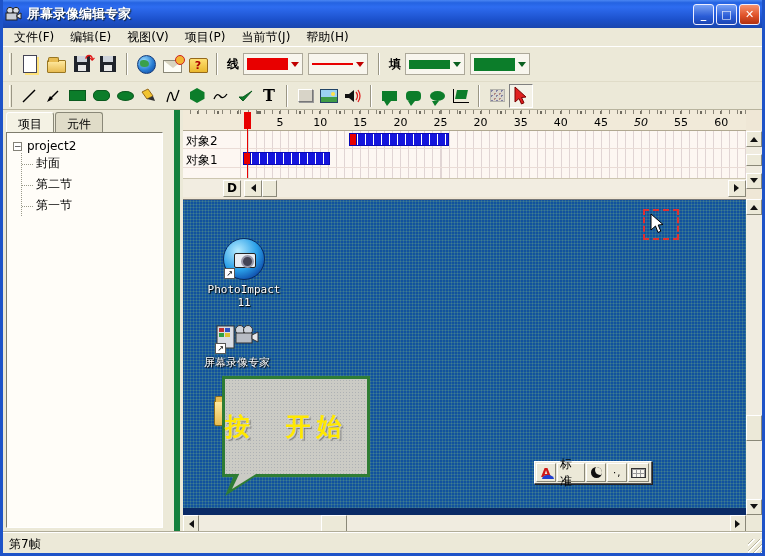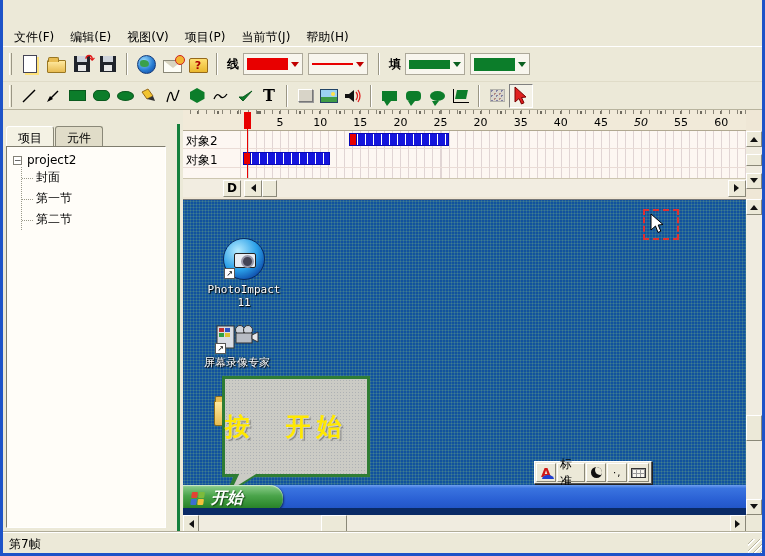--- a/index.html
+++ b/index.html
@@ -53,21 +53,21 @@
 .i-img{width:18px;height:14px;border:1px solid #246;background:linear-gradient(180deg,#9cd2f2 55%,#3f9c46 55%);position:relative}
 .i-img:after{content:"";position:absolute;right:2px;top:2px;width:4px;height:4px;border-radius:50%;background:#ffe24a}
 .callout-sh{width:15px;height:10px;background:#0c7d2a;position:relative}
 .callout-sh:after{content:"";position:absolute;left:2px;bottom:-5px;border-left:3px solid transparent;border-right:4px solid transparent;border-top:5px solid #0c7d2a}
 .callout-sh.r{border-radius:4px}
 .callout-sh.e{border-radius:50%}
 .i-frame{width:16px;height:14px;border-left:1px solid #000;border-bottom:1px solid #000;position:relative}
 .i-frame:after{content:"";position:absolute;left:2px;top:1px;width:11px;height:9px;background:#0c7d2a;transform:skewX(-12deg)}
 .i-grid{width:15px;height:13px;background:#cfcabc;border:1px solid #888;background-image:radial-gradient(#d22 1px,transparent 1px),radial-gradient(#22d 1px,transparent 1px);background-size:5px 5px,5px 5px;background-position:1px 1px,3px 3px}
 
-.leftpanel{position:absolute;top:124px;left:0;width:177px;bottom:21px;background:#ECE9D8;border-right:3px solid #15803d}
+.leftpanel{position:absolute;top:110px;left:0;width:177px;bottom:21px;background:#ECE9D8;border-right:6px solid #15803d}
 .tabs{display:flex;height:22px;padding:2px 0 0 3px}
 .tab{padding:3px 11px 2px;border:1px solid #8a8878;border-bottom:none;border-radius:3px 3px 0 0;margin-right:1px;background:#e0dcc8;position:relative}
 .tab.active{background:#f4f2e4;border-color:#fff #8a8878 transparent #fff;top:0;z-index:2;font-weight:normal}
 .treebox{position:absolute;left:3px;right:11px;top:22px;bottom:4px;background:#fffdf8;border:1px solid;border-color:#7f7d6e #fff #fff #7f7d6e;padding:6px 2px;overflow:hidden}
 .tree-root{display:flex;align-items:center;gap:5px;padding-left:4px}
 .expander{width:9px;height:9px;border:1px solid #848278;background:#fff;font-size:9px;line-height:7px;text-align:center;color:#333}
 .tree-children{margin-left:12px;border-left:1px dotted #9a9a8a}
 .tree-child{position:relative;padding:2px 0 2px 14px}
 .tree-child:before{content:"";position:absolute;left:0;top:50%;width:11px;border-top:1px dotted #9a9a8a}
 
@@ -138,20 +138,34 @@
 
 .statusbar{position:absolute;left:0;right:0;bottom:0;height:21px;background:#ECE9D8;border-top:1px solid #fff;box-shadow:0 -1px 0 #b0ac98;padding:3px 6px;position:absolute}
 .sizegrip{position:absolute;right:0;bottom:0;width:14px;height:14px;background:repeating-linear-gradient(135deg,transparent 0 3px,#b8b4a0 3px 4px,#fff 4px 5px)}
 .cursor-svg{position:absolute}
 </style>
 </head>
 <body>
 
 <div class="window">
 
+  <div class="titlebar">
+    <svg width="17" height="16">
+      <circle cx="5" cy="4.5" r="3.2" fill="#d8dce4" stroke="#222"></circle>
+      <circle cx="11" cy="4.5" r="3.2" fill="#d8dce4" stroke="#222"></circle>
+      <rect x="1" y="7" width="11" height="7" fill="#c8ccd4" stroke="#222"></rect>
+      <polygon points="12,9 16,7 16,13 12,11" fill="#e8e8e8" stroke="#222"></polygon>
+    </svg>
+    <span>屏幕录像编辑专家</span>
+    <div class="winbtns">
+      <div class="winbtn">_</div>
+      <div class="winbtn">□</div>
+      <div class="winbtn close">✕</div>
+    </div>
+  </div>
 
   <div class="menubar">
       <span class="menuitem">文件(F)</span>
       <span class="menuitem">编辑(E)</span>
       <span class="menuitem">视图(V)</span>
       <span class="menuitem">项目(P)</span>
       <span class="menuitem">当前节(J)</span>
       <span class="menuitem">帮助(H)</span>
     </div>
 
@@ -295,22 +309,22 @@
         <div class="tab active">项目</div>
         <div class="tab">元件</div>
       </div>
     <div class="treebox">
       <div class="tree-root">
         <span class="expander">−</span>
         <span>project2</span>
       </div>
       <div class="tree-children">
           <div class="tree-child">封面</div>
+          <div class="tree-child">第二节</div>
           <div class="tree-child">第一节</div>
-          <div class="tree-child">第二节</div>
         </div>
     </div>
   </div>
 
   <div class="rightarea">
 
     <div class="timeline">
       <div class="tl-ruler">
           <span class="tl-num" style="left: 97.1px;">5</span>
           <span class="tl-num" style="left: 137.2px;">10</span>
@@ -414,31 +428,20 @@
               <div class="moon"></div>
             </div>
           <div class="imebtn">
               <span style="font-size:10px;letter-spacing:1px">·,</span>
             </div>
           <div class="imebtn">
               <div class="kbd"></div>
             </div>
         </div>
 
-        <div class="taskbar" style="top:285px">
-          <div class="startbtn">
-            <div class="winflag">
-              <i style="background:#e34234"></i>
-                <i style="background:#7cbb3c"></i>
-                <i style="background:#3b6fd2"></i>
-                <i style="background:#f3c13a"></i>
-            </div>
-            <span class="stext">开始</span>
-          </div>
-        </div>
         <div class="deskbottom"></div>
       </div>
 
       <div class="vscroll">
         <div class="sbtn">
             <div class="tri-up"></div>
           </div>
         <div class="thumb" style="position:absolute;top:216px;width:16px;height:26px"></div>
         <div class="sbtn" style="position:absolute;bottom:0">
             <div class="tri-dn"></div>

